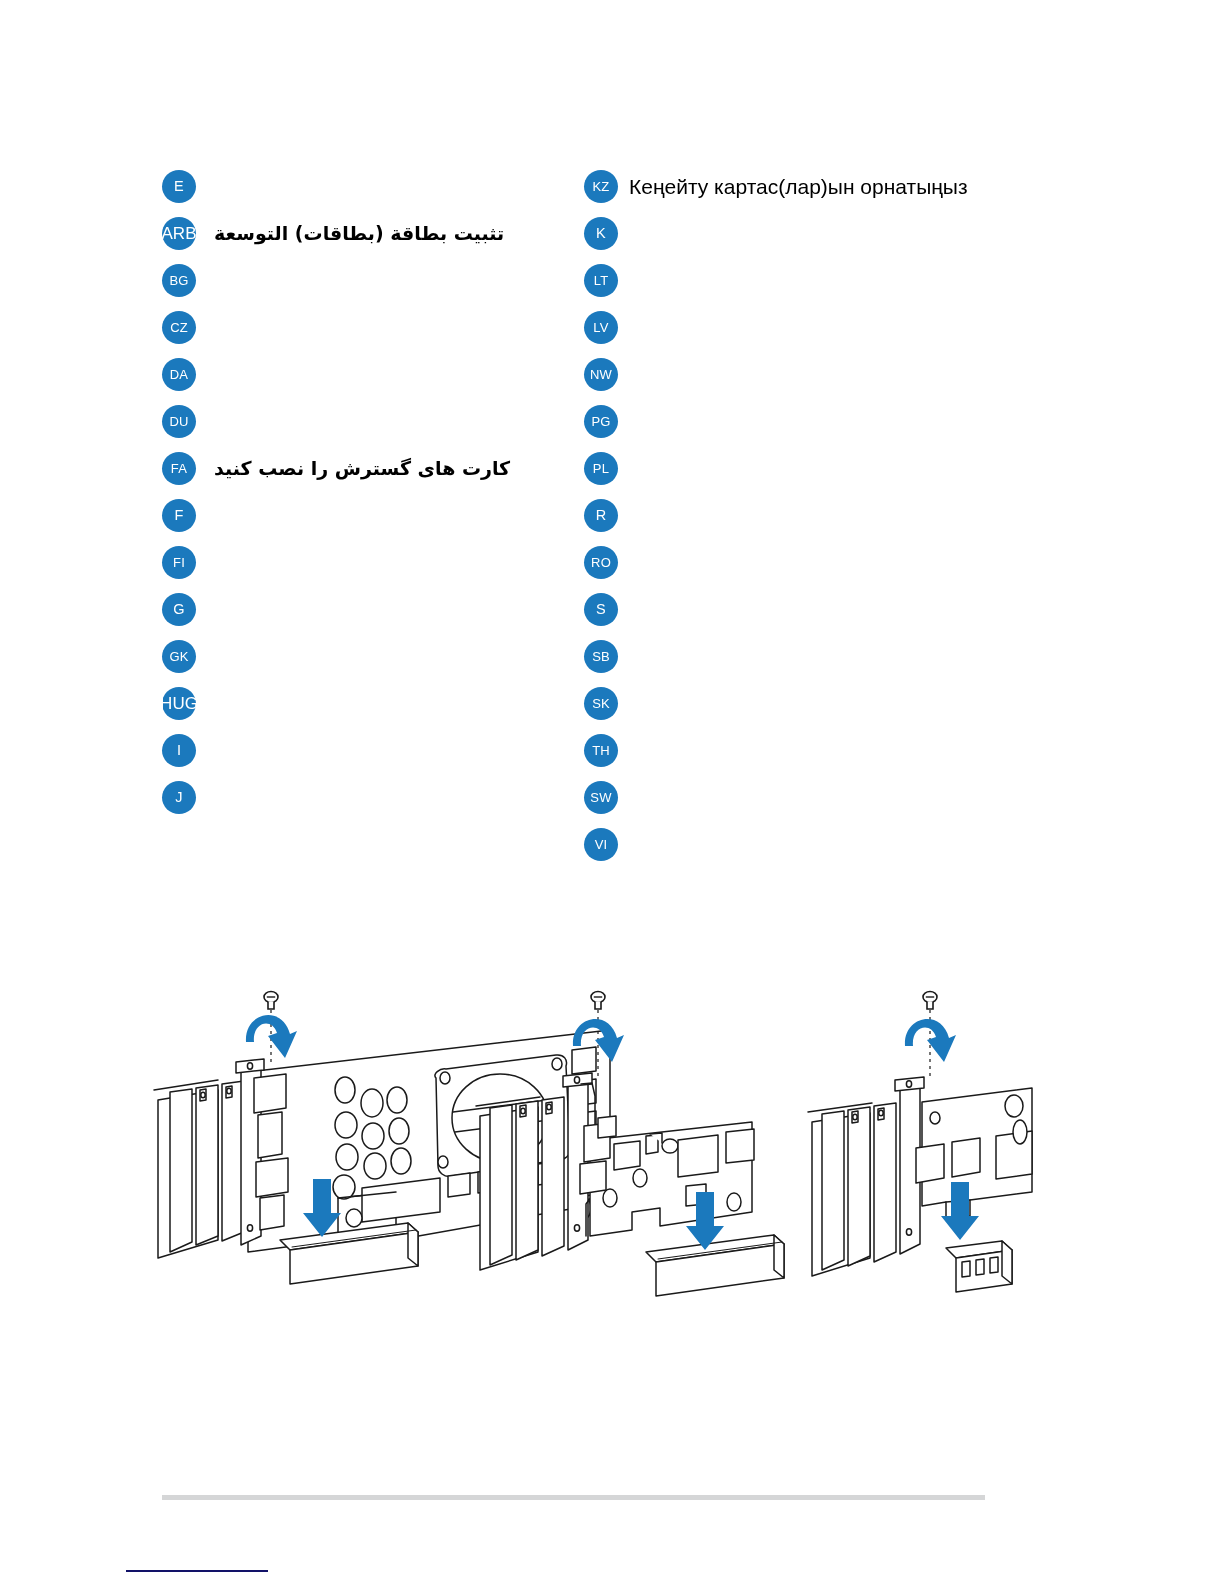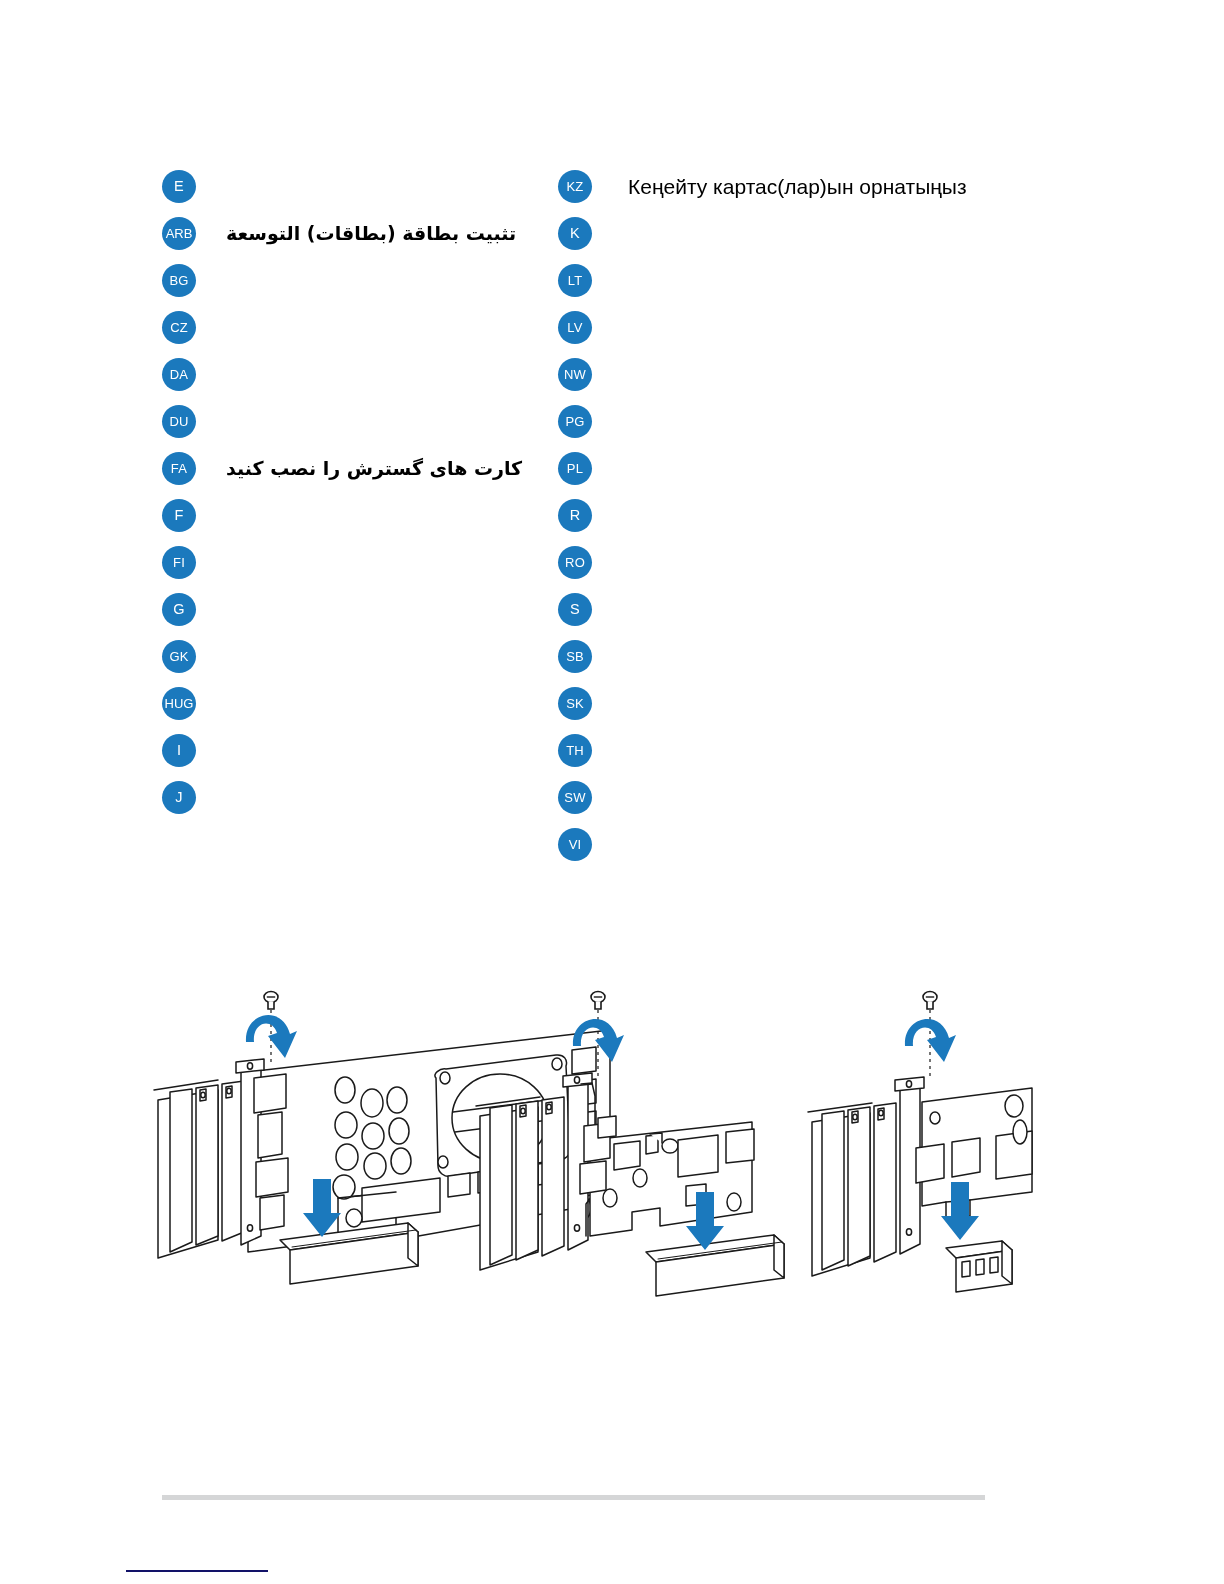--- a/index.html
+++ b/index.html
@@ -22,21 +22,21 @@
     width: 1224px;
     height: 1584px;
   }
 
   
   .lang-col {
     position: absolute;
     width: 430px;
   }
   #col-left  { left: 162px; top: 170px; }
-  #col-right { left: 558px; top: 170px; }
+  #col-right { left: 584px; top: 170px; }
 
   .lang-row {
     position: relative;
     height: 47px;
     display: flex;
     align-items: flex-start;
   }
 
   .badge {
     width: 34px;
@@ -49,43 +49,43 @@
     justify-content: center;
     font-size: 14.5px;
     line-height: 1;
     letter-spacing: .2px;
     font-family: "Liberation Sans", "DejaVu Sans", sans-serif;
     flex: 0 0 auto;
     box-sizing: border-box;
     padding-bottom: 1px;
   }
   .badge.narrow { font-size: 13px; }
-  .badge.tiny   { font-size: 13px; letter-spacing: 0; }
+  .badge.tiny   { font-size: 17px; letter-spacing: 0; }
 
   .lang-text {
-    margin-left: 36px;
+    margin-left: 11px;
     font-size: 20px;
     color: #000000;
     line-height: 33px;
     white-space: nowrap;
   }
   .lang-text.rtl {
     direction: rtl;
     unicode-bidi: embed;
     font-weight: bold;
     font-size: 19px;
     font-family: "DejaVu Sans", sans-serif;
   }
   .lang-text.cyr {
     font-size: 21px;
     font-family: "Liberation Sans", "DejaVu Sans", sans-serif;
   }
   
   .lang-row.rtl-row { }
-  .lang-row.rtl-row .lang-text { margin-left: 30px; }
+  .lang-row.rtl-row .lang-text { margin-left: 18px; }
 
   
   #illustration {
     position: absolute;
     left: 140px;
     top: 940px;
     width: 900px;
     height: 380px;
   }
   #illustration svg { display: block; width: 900px; height: 380px; }

